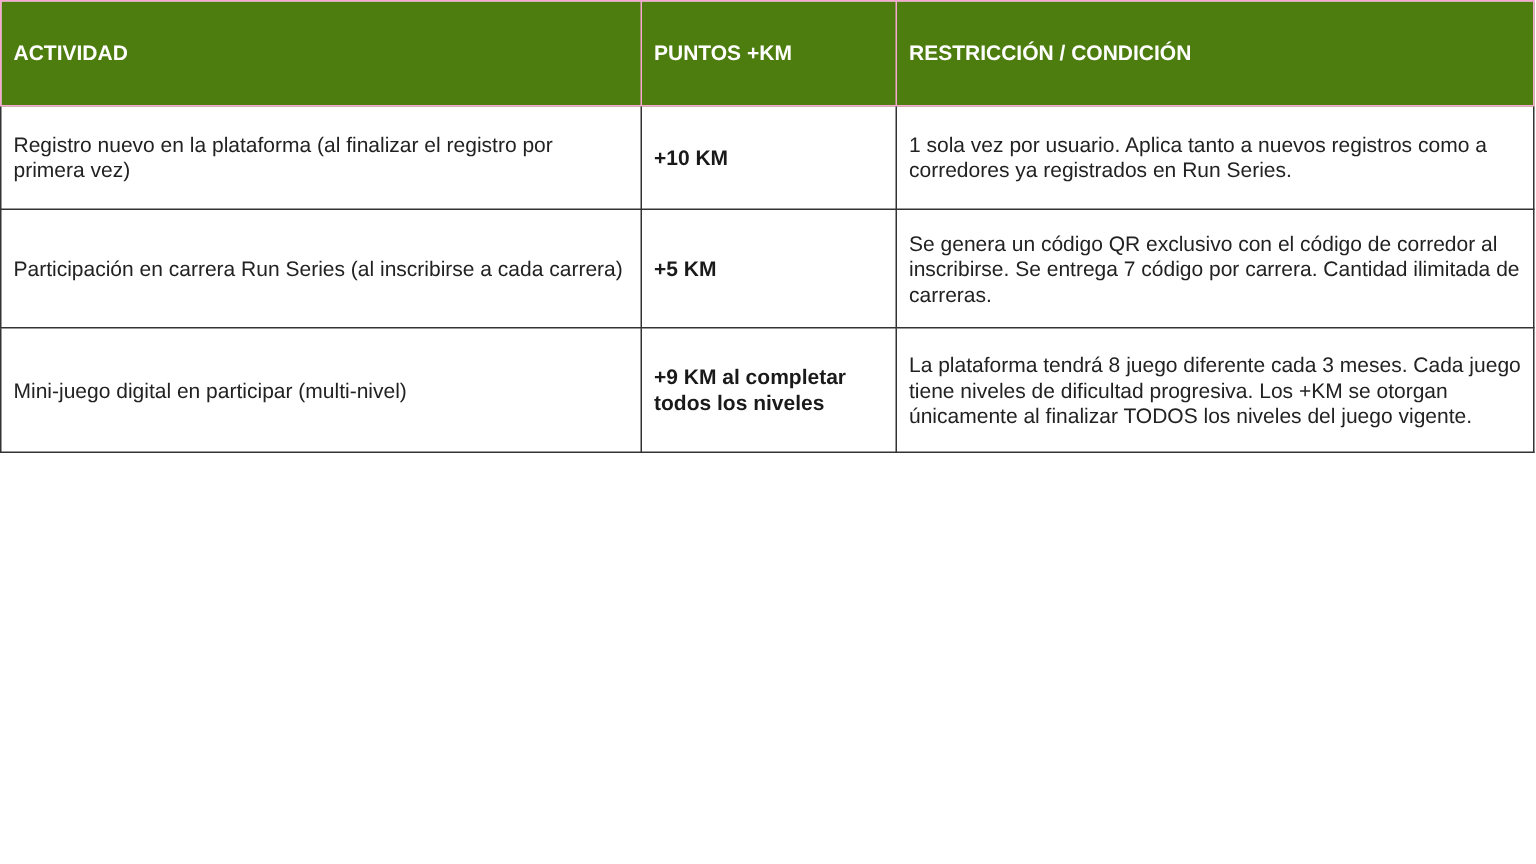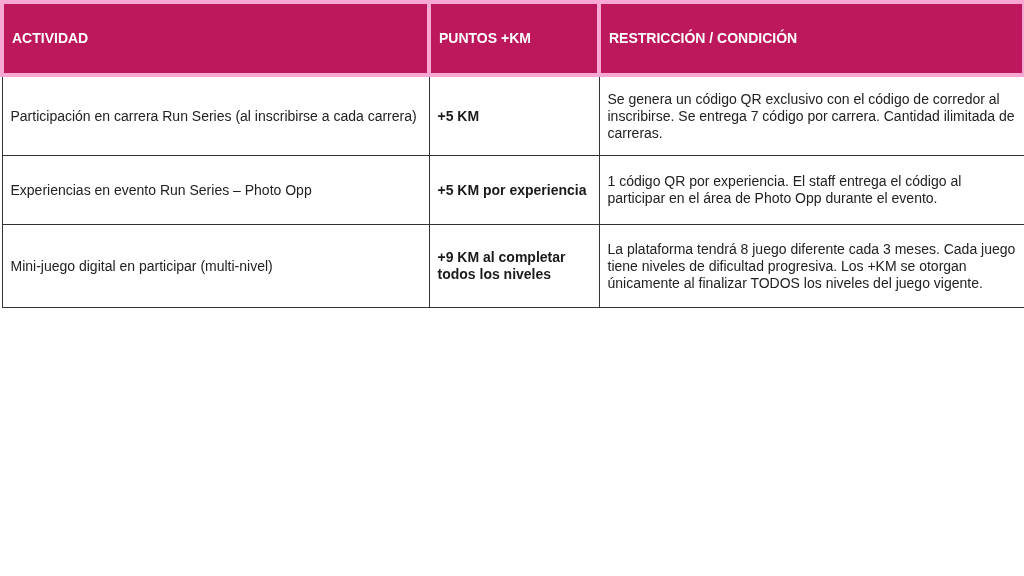--- a/index.html
+++ b/index.html
@@ -8,28 +8,28 @@
       border-collapse: collapse;
       width: 1022px;
       table-layout: fixed;
       position: absolute;
       left: 0; top: 0;
     }
     col.c1 { width: 427px; }
     col.c2 { width: 170px; }
     col.c3 { width: 425px; }
     th {
-      background: #be185d;
+      background: #4d7c0f;
       color: #ffffff;
       font-weight: bold;
       font-size: 14px;
       text-align: left;
       padding: 0 8px;
       height: 67px;
-      border: 4px solid #f9a8d4;
+      border: 1px solid #f9a8d4;
       vertical-align: middle;
       padding-bottom: 2px;
     }
     td {
       font-size: 14px;
       color: #222222;
       line-height: 17px;
       padding: 0 8px;
       border: 1px solid #333333;
       vertical-align: middle;
@@ -54,29 +54,29 @@
       <col class="c3">
   </colgroup>
   <thead>
     <tr>
       <th>ACTIVIDAD</th>
       <th>PUNTOS +KM</th>
       <th>RESTRICCIÓN / CONDICIÓN</th>
     </tr>
   </thead>
   <tbody>
+    <tr class="r0">
+      <td>Registro nuevo en la plataforma (al finalizar el registro por primera vez)</td>
+      <td class="pts">+10 KM</td>
+      <td class="cond">1 sola vez por usuario. Aplica tanto a nuevos registros como a corredores ya registrados en Run Series.</td>
+    </tr>
     <tr class="r1">
       <td>Participación en carrera Run Series (al inscribirse a cada carrera)</td>
       <td class="pts">+5 KM</td>
       <td class="cond">Se genera un código QR exclusivo con el código de corredor al inscribirse. Se entrega 7 código por carrera. Cantidad ilimitada de carreras.</td>
-    </tr>
-    <tr class="r4">
-      <td>Experiencias en evento Run Series – Photo Opp</td>
-      <td class="pts">+5 KM por experiencia</td>
-      <td class="cond">1 código QR por experiencia. El staff entrega el código al participar en el área de Photo Opp durante el evento.</td>
     </tr>
     <tr class="r6">
       <td>Mini-juego digital en participar (multi-nivel)</td>
       <td class="pts">+9 KM al completar todos los niveles</td>
       <td class="cond">La plataforma tendrá 8 juego diferente cada 3 meses. Cada juego tiene niveles de dificultad progresiva. Los +KM se otorgan únicamente al finalizar TODOS los niveles del juego vigente.</td>
     </tr>
   </tbody>
 </table>
 
 </body></html>

